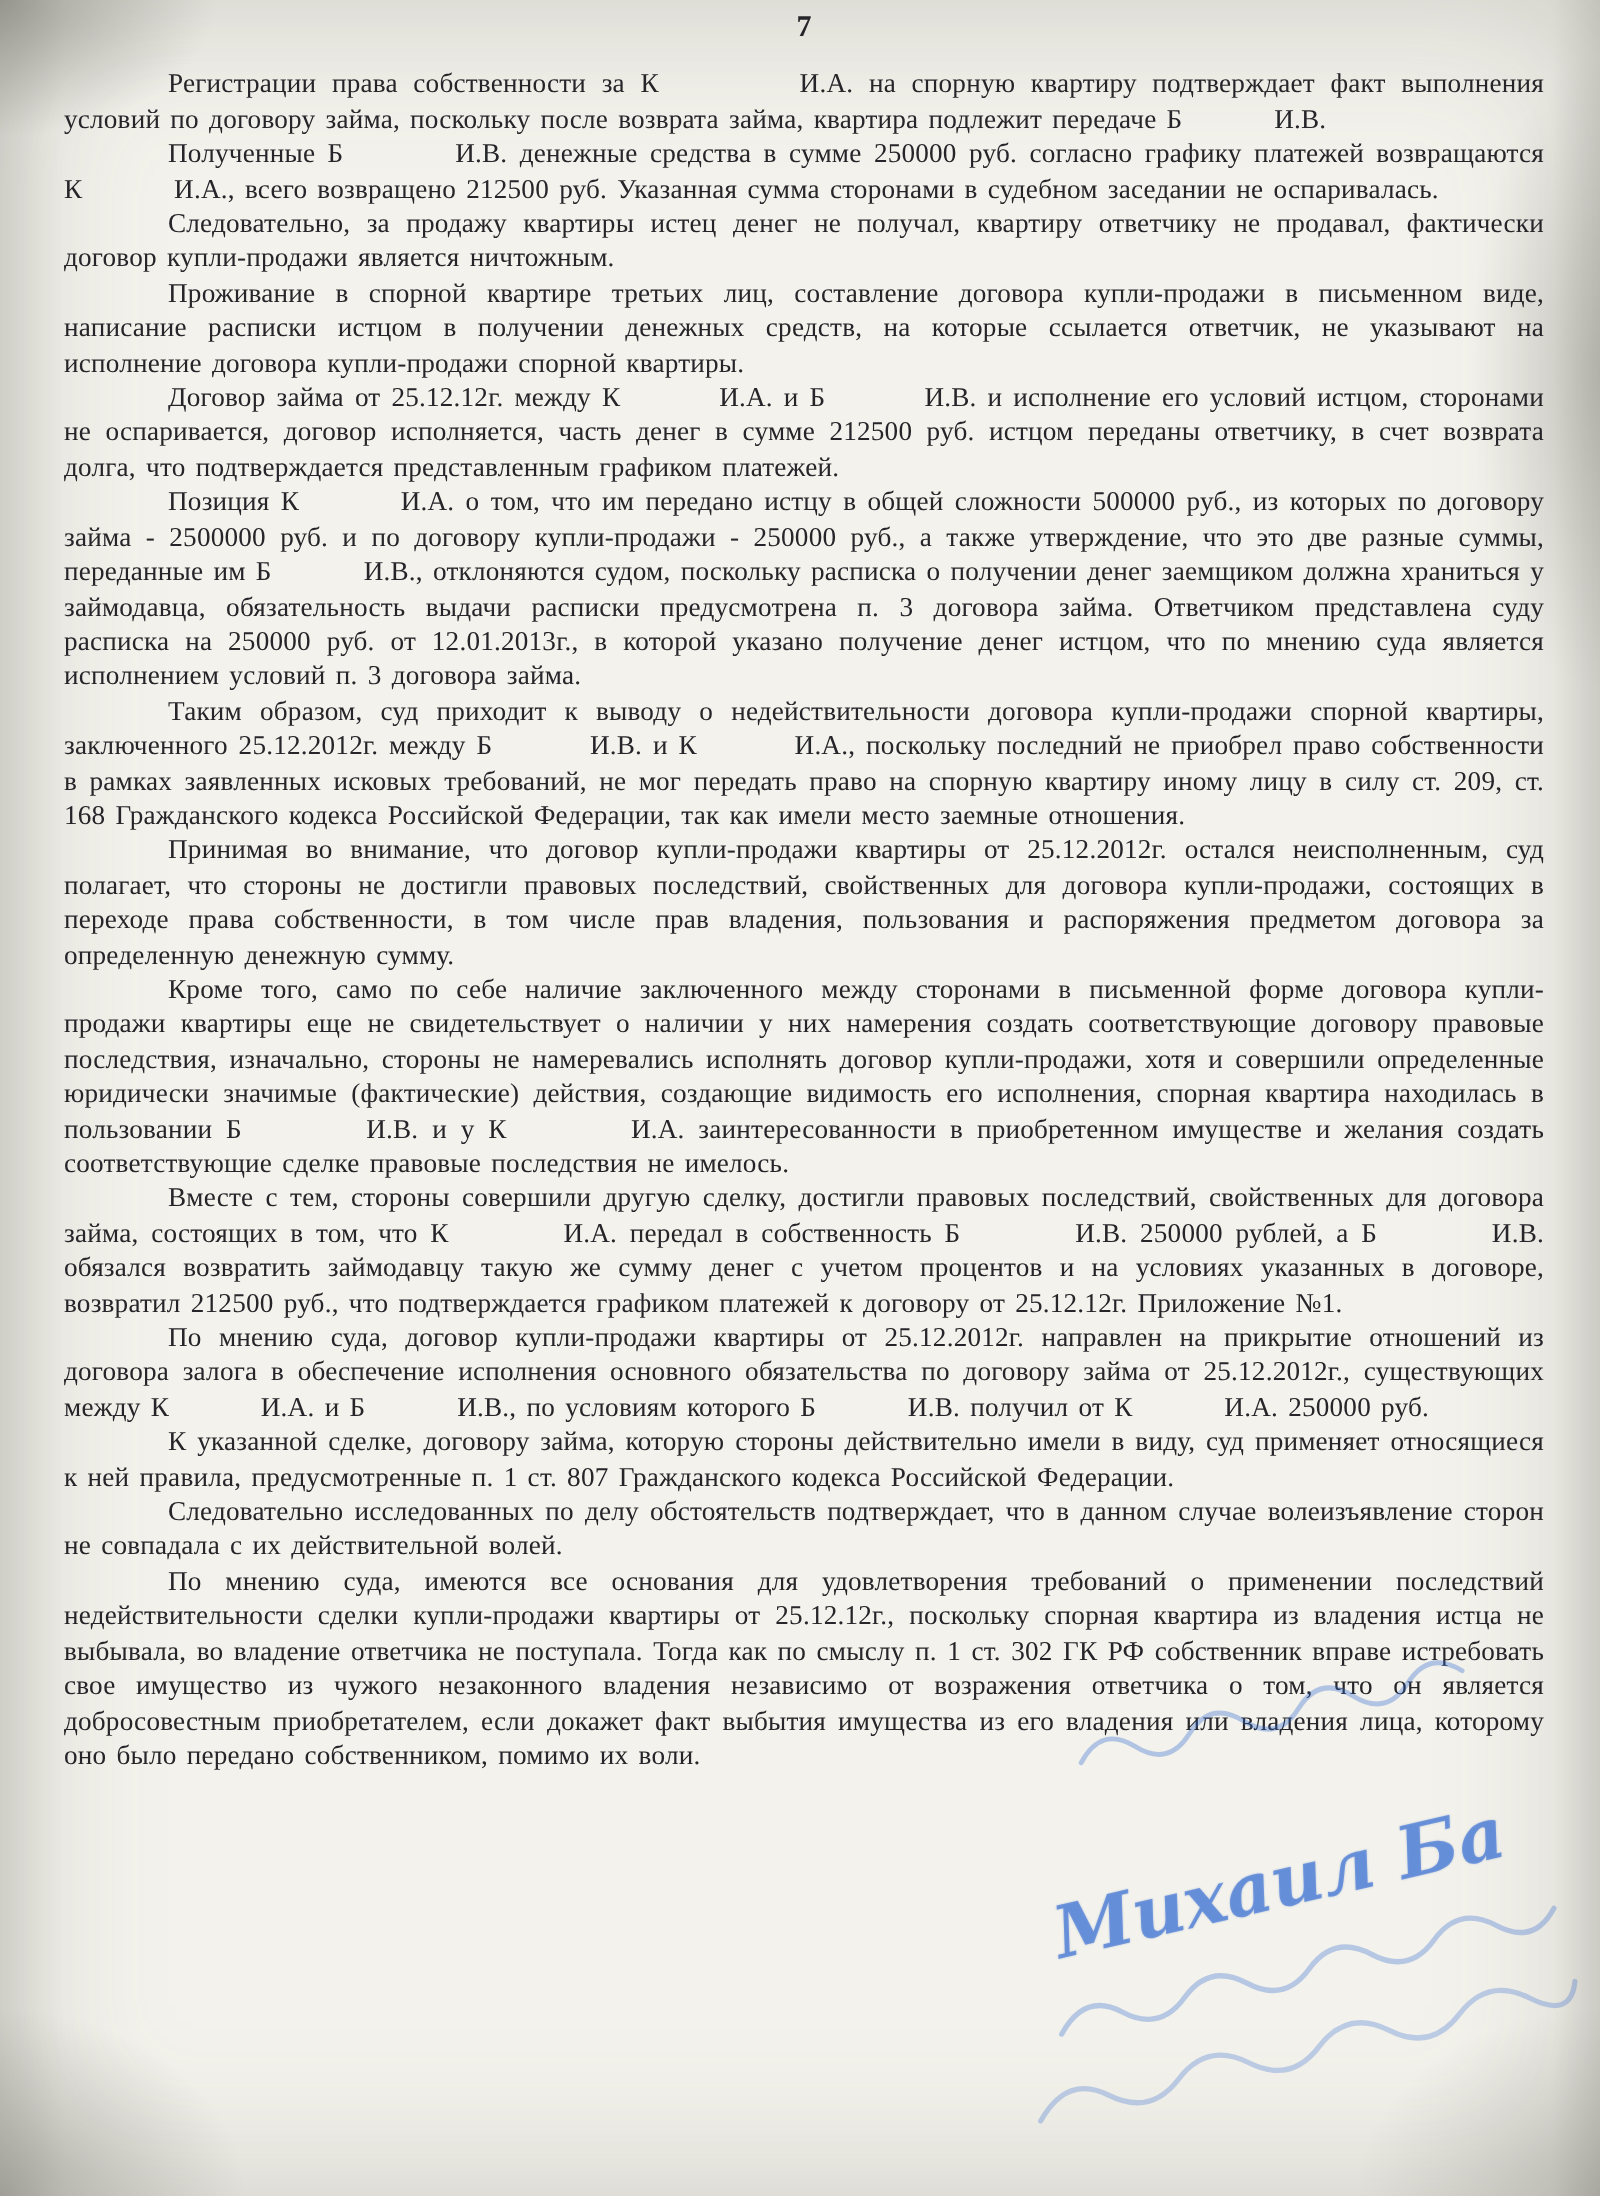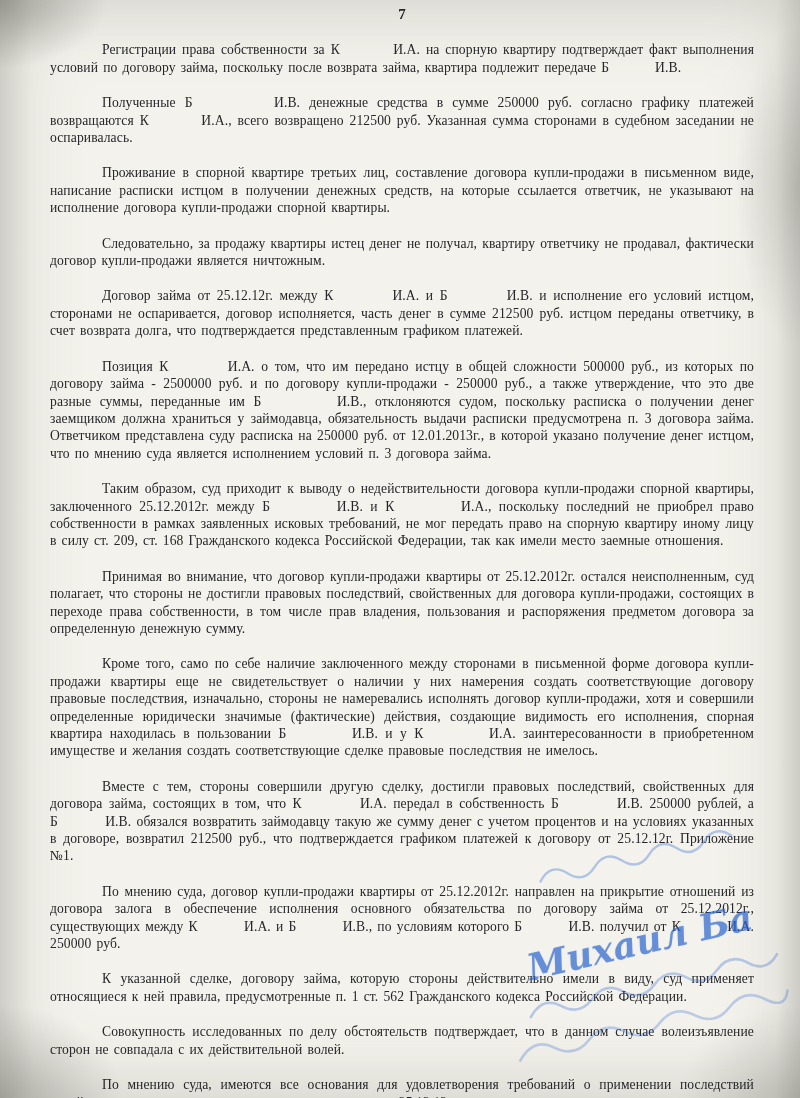--- a/index.html
+++ b/index.html
@@ -34,21 +34,21 @@
     word-spacing:1.6px;
     letter-spacing:.1px;
   }
   .pageno{
     text-align:center;
     font-weight:bold;
     font-size:15px;
     margin:0 0 10px 0;
     text-indent:0;
   }
-  p.para{margin:18px;text-indent:52px;}
+  p.para{margin:0;text-indent:52px;}
   
   .stamp{
     position:absolute;
     right:-18px;bottom:28px;
     width:330px;height:230px;
     transform:rotate(-13deg);
     pointer-events:none;
     color:rgba(42,100,208,.55);
   }
   .stamp .name{
@@ -66,31 +66,31 @@
   .stamp .squiggle-bot{margin:10px 0 0 10px;}
 </style>
 </head>
 <body>
 
 <div class="page">
   <div class="content">
     <p class="pageno">7</p>
     <p class="para">Регистрации права собственности за К&nbsp;&nbsp;&nbsp;&nbsp;&nbsp;&nbsp;&nbsp;&nbsp; И.А. на спорную квартиру подтверждает факт выполнения условий по договору займа, поскольку после возврата займа, квартира подлежит передаче Б&nbsp;&nbsp;&nbsp;&nbsp;&nbsp;&nbsp;&nbsp;&nbsp; И.В.</p>
     <p class="para">Полученные Б&nbsp;&nbsp;&nbsp;&nbsp;&nbsp;&nbsp;&nbsp;&nbsp; И.В. денежные средства в сумме 250000 руб. согласно графику платежей возвращаются К&nbsp;&nbsp;&nbsp;&nbsp;&nbsp;&nbsp;&nbsp;&nbsp; И.А., всего возвращено 212500 руб. Указанная сумма сторонами в судебном заседании не оспаривалась.</p>
+    <p class="para">Следовательно, за продажу квартиры истец денег не получал, квартиру ответчику не продавал, фактически договор купли-продажи является ничтожным.</p>
     <p class="para">Проживание в спорной квартире третьих лиц, составление договора купли-продажи в письменном виде, написание расписки истцом в получении денежных средств,  на которые ссылается ответчик, не указывают на исполнение договора купли-продажи спорной квартиры.</p>
-    <p class="para">Следовательно, за продажу квартиры истец денег не получал, квартиру ответчику не продавал, фактически договор купли-продажи является ничтожным.</p>
     <p class="para">Договор займа от 25.12.12г. между К&nbsp;&nbsp;&nbsp;&nbsp;&nbsp;&nbsp;&nbsp;&nbsp; И.А. и Б&nbsp;&nbsp;&nbsp;&nbsp;&nbsp;&nbsp;&nbsp;&nbsp; И.В. и исполнение его условий истцом, сторонами не оспаривается, договор исполняется, часть денег в сумме 212500 руб. истцом переданы ответчику, в счет возврата долга, что подтверждается представленным графиком платежей.</p>
     <p class="para">Позиция К&nbsp;&nbsp;&nbsp;&nbsp;&nbsp;&nbsp;&nbsp;&nbsp; И.А. о том, что им передано истцу в общей сложности 500000 руб., из которых по договору займа - 2500000 руб. и по договору купли-продажи - 250000 руб., а также утверждение, что это две разные суммы, переданные им Б&nbsp;&nbsp;&nbsp;&nbsp;&nbsp;&nbsp;&nbsp;&nbsp; И.В., отклоняются судом, поскольку расписка  о получении денег заемщиком должна храниться у займодавца, обязательность выдачи расписки предусмотрена п. 3 договора займа. Ответчиком представлена суду расписка на 250000 руб. от 12.01.2013г., в которой указано получение денег истцом, что по мнению суда является исполнением условий п. 3 договора займа.</p>
     <p class="para">Таким образом, суд приходит к выводу о недействительности договора купли-продажи спорной квартиры, заключенного 25.12.2012г. между Б&nbsp;&nbsp;&nbsp;&nbsp;&nbsp;&nbsp;&nbsp;&nbsp; И.В. и К&nbsp;&nbsp;&nbsp;&nbsp;&nbsp;&nbsp;&nbsp;&nbsp; И.А.,  поскольку последний не приобрел право собственности в рамках заявленных исковых требований, не мог передать право на спорную квартиру  иному лицу в силу ст. 209, ст. 168 Гражданского кодекса Российской Федерации, так как имели место заемные отношения.</p>
     <p class="para">Принимая во внимание, что договор купли-продажи квартиры от 25.12.2012г. остался неисполненным, суд полагает, что стороны не достигли правовых последствий, свойственных для договора купли-продажи, состоящих в переходе права собственности, в том числе прав владения, пользования и распоряжения предметом договора за определенную денежную сумму.</p>
     <p class="para">Кроме того, само по себе наличие заключенного между сторонами в письменной форме договора купли-продажи квартиры еще не свидетельствует о наличии у них намерения создать соответствующие договору правовые последствия, изначально, стороны не намеревались исполнять договор купли-продажи, хотя и совершили определенные юридически значимые (фактические) действия, создающие видимость его исполнения, спорная квартира находилась в пользовании Б&nbsp;&nbsp;&nbsp;&nbsp;&nbsp;&nbsp;&nbsp;&nbsp; И.В. и у К&nbsp;&nbsp;&nbsp;&nbsp;&nbsp;&nbsp;&nbsp;&nbsp; И.А. заинтересованности в приобретенном имуществе и желания создать соответствующие сделке правовые последствия не имелось.</p>
     <p class="para">Вместе с тем, стороны совершили другую сделку, достигли правовых последствий, свойственных для договора займа, состоящих в том, что К&nbsp;&nbsp;&nbsp;&nbsp;&nbsp;&nbsp;&nbsp;&nbsp; И.А. передал в собственность Б&nbsp;&nbsp;&nbsp;&nbsp;&nbsp;&nbsp;&nbsp;&nbsp; И.В. 250000 рублей, а Б&nbsp;&nbsp;&nbsp;&nbsp;&nbsp;&nbsp;&nbsp;&nbsp; И.В. обязался возвратить займодавцу такую же сумму денег с учетом процентов и на условиях указанных в договоре, возвратил 212500 руб., что подтверждается графиком платежей к договору от 25.12.12г. Приложение №1.</p>
     <p class="para">По мнению суда, договор купли-продажи квартиры от 25.12.2012г. направлен на прикрытие отношений из договора залога в обеспечение исполнения основного обязательства по договору займа от 25.12.2012г., существующих между К&nbsp;&nbsp;&nbsp;&nbsp;&nbsp;&nbsp;&nbsp;&nbsp; И.А. и Б&nbsp;&nbsp;&nbsp;&nbsp;&nbsp;&nbsp;&nbsp;&nbsp; И.В., по условиям которого Б&nbsp;&nbsp;&nbsp;&nbsp;&nbsp;&nbsp;&nbsp;&nbsp; И.В. получил  от К&nbsp;&nbsp;&nbsp;&nbsp;&nbsp;&nbsp;&nbsp;&nbsp; И.А. 250000 руб.</p>
-    <p class="para">К указанной сделке, договору займа, которую стороны действительно имели в виду, суд применяет относящиеся к ней правила, предусмотренные п. 1 ст. 562 Гражданского кодекса Российской Федерации.</p>
-    <p class="para">Совокупность исследованных по делу обстоятельств подтверждает, что в данном случае волеизъявление сторон не совпадала с их действительной волей.</p>
+    <p class="para">К указанной сделке, договору займа, которую стороны действительно имели в виду, суд применяет относящиеся к ней правила, предусмотренные п. 1 ст. 807 Гражданского кодекса Российской Федерации.</p>
+    <p class="para">Следовательно исследованных по делу обстоятельств подтверждает, что в данном случае волеизъявление сторон не совпадала с их действительной волей.</p>
     <p class="para">По мнению суда, имеются все основания для удовлетворения требований о применении последствий недействительности сделки купли-продажи квартиры от 25.12.12г., поскольку спорная квартира из владения истца не выбывала, во владение ответчика не поступала. Тогда как по смыслу п. 1 ст. 302 ГК РФ собственник вправе истребовать свое имущество из чужого незаконного владения независимо от возражения ответчика о том, что он является добросовестным приобретателем, если докажет факт выбытия имущества из его владения или владения лица, которому оно было передано собственником, помимо их воли.</p>
   </div>
 
   <div class="stamp">
     <svg class="squiggle-top" width="220" height="26" viewBox="0 0 220 26">
       <path d="M2 18 q14 -16 28 -2 t28 0 t28 0 t28 0 t28 0 t28 0 t28 0" fill="none" stroke="rgba(42,100,208,.55)" stroke-width="2.4" stroke-linecap="round"></path>
     </svg>
     <div class="name">Михаил Ба</div>
     <svg class="squiggle-mid" width="260" height="28" viewBox="0 0 260 28">
       <path d="M2 20 q16 -18 32 -4 t32 0 t32 0 t32 0 t32 0 t32 0 t32 0 t30 -2" fill="none" stroke="rgba(42,100,208,.5)" stroke-width="2.6" stroke-linecap="round"></path>

